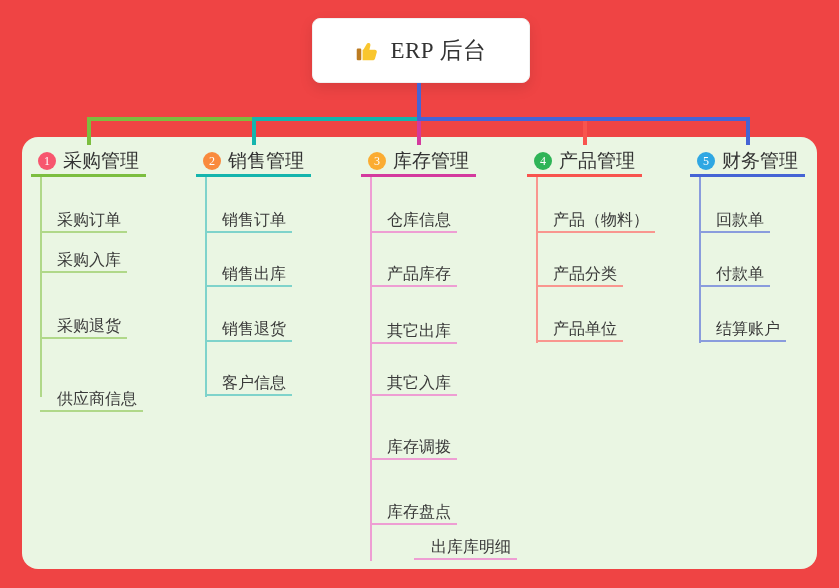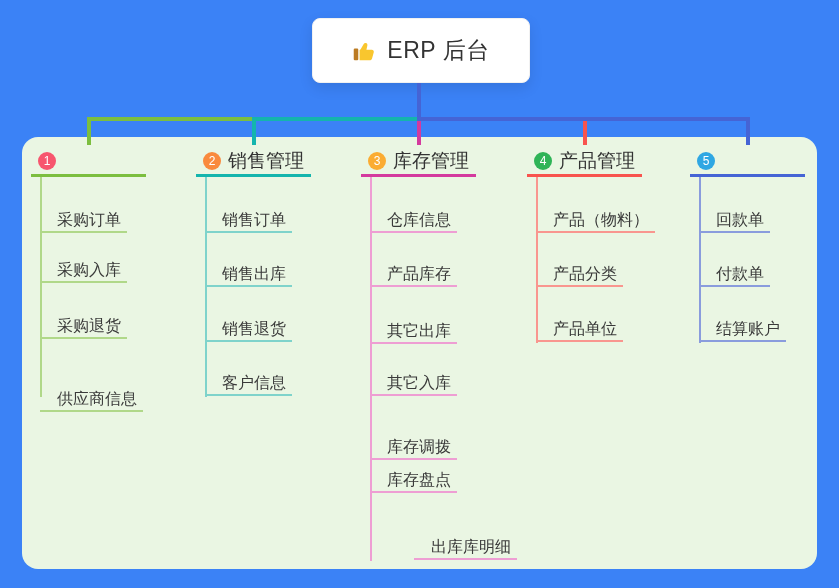--- a/index.html
+++ b/index.html
@@ -1,18 +1,18 @@
 <!DOCTYPE html>
 <html><head>
 <meta charset="utf-8">
 <style>
   html,body{margin:0;padding:0;background:#fff;}
   .stage{
-    position:relative;width:839px;height:588px;background:#3b82f6;overflow:hidden;
-    font-family:Liberation Sans, sans-serif;color:#333;
+    position:relative;width:839px;height:588px;background:#ef4444;overflow:hidden;
+    font-family:Liberation Serif, serif;color:#333;
   }
   
   .root-card{
     position:absolute;left:312px;top:18px;width:218px;height:65px;
     background:#fff;border:1px solid #f1f1f1;border-radius:8px;
     box-shadow:0 5px 14px rgba(0,0,0,.10);
     display:flex;align-items:center;justify-content:center;gap:9px;
     box-sizing:border-box;
   }
   .root-card .root-label{font-size:23px;font-weight:500;color:#333;letter-spacing:.5px;}
@@ -70,25 +70,26 @@
         <path d="M7 20.6h9.3c1.1 0 2-.7 2.2-1.7l1.6-5.8c.3-1.2-.6-2.3-1.8-2.3h-5l.9-3.9c.2-1-.4-2-1.4-2.2-.8-.2-1.6.2-2 .9L8 10.3 7 11v9.6z" fill="#f9c62e"></path>
       </svg>
     </span>
     <span class="root-label">ERP 后台</span>
   </div>
 
   <div id="branches">
       <div class="branch" style="left: 31px;">
     <div class="branch-header">
       <span class="badge" style="background: rgb(247, 86, 110);">1</span>
+      <span class="branch-title">采购管理</span>
     </div>
     <div class="branch-underline" style="background: rgb(124, 190, 63);"></div>
     <div class="branch-spine" style="background: rgb(176, 216, 137); height: 220px;"></div>
   <div class="child" style="top: 59.5px; border-bottom-color: rgb(176, 216, 137);">采购订单</div>
-        <div class="child" style="top: 110px; border-bottom-color: rgb(176, 216, 137);">采购入库</div>
+        <div class="child" style="top: 100px; border-bottom-color: rgb(176, 216, 137);">采购入库</div>
         <div class="child" style="top: 166px; border-bottom-color: rgb(176, 216, 137);">采购退货</div>
         <div class="child" style="top: 223px; border-bottom-color: rgb(176, 216, 137); margin-top: 16px;">供应商信息</div>
       </div>
       <div class="branch" style="left: 196px;">
     <div class="branch-header">
       <span class="badge" style="background: rgb(249, 138, 61);">2</span>
       <span class="branch-title">销售管理</span>
     </div>
     <div class="branch-underline" style="background: rgb(20, 181, 173);"></div>
     <div class="branch-spine" style="background: rgb(127, 211, 203); height: 220px;"></div>
@@ -102,37 +103,38 @@
       <span class="badge" style="background: rgb(251, 172, 50);">3</span>
       <span class="branch-title">库存管理</span>
     </div>
     <div class="branch-underline" style="background: rgb(212, 58, 158);"></div>
     <div class="branch-spine" style="background: rgb(238, 158, 211); height: 383.5px;"></div>
   <div class="child" style="top: 59.5px; border-bottom-color: rgb(238, 158, 211);">仓库信息</div>
         <div class="child" style="top: 114px; border-bottom-color: rgb(238, 158, 211);">产品库存</div>
         <div class="child" style="top: 171px; border-bottom-color: rgb(238, 158, 211);">其它出库</div>
         <div class="child" style="top: 223px; border-bottom-color: rgb(238, 158, 211);">其它入库</div>
         <div class="child" style="top: 287px; border-bottom-color: rgb(238, 158, 211);">库存调拨</div>
-        <div class="child" style="top: 320px; border-bottom-color: rgb(238, 158, 211);">库存盘点</div>
+        <div class="child" style="top: 352px; border-bottom-color: rgb(238, 158, 211);">库存盘点</div>
         <div class="child" style="top: 386.5px; border-bottom-color: rgb(238, 158, 211); margin-left: 44px;">出库库明细</div>
       </div>
       <div class="branch" style="left: 527px;">
     <div class="branch-header">
       <span class="badge" style="background: rgb(47, 180, 87);">4</span>
       <span class="branch-title">产品管理</span>
     </div>
     <div class="branch-underline" style="background: rgb(248, 84, 78);"></div>
     <div class="branch-spine" style="background: rgb(249, 150, 143); height: 165.5px;"></div>
   <div class="child" style="top: 59.5px; border-bottom-color: rgb(249, 150, 143);">产品（物料）</div>
         <div class="child" style="top: 114px; border-bottom-color: rgb(249, 150, 143);">产品分类</div>
         <div class="child" style="top: 168.5px; border-bottom-color: rgb(249, 150, 143);">产品单位</div>
       </div>
       <div class="branch" style="left: 690px;">
     <div class="branch-header">
       <span class="badge" style="background: rgb(47, 167, 227);">5</span>
+      <span class="branch-title">财务管理</span>
     </div>
     <div class="branch-underline" style="background: rgb(69, 100, 213);"></div>
     <div class="branch-spine" style="background: rgb(138, 156, 221); height: 165.5px;"></div>
   <div class="child" style="top: 59.5px; border-bottom-color: rgb(138, 156, 221);">回款单</div>
         <div class="child" style="top: 114px; border-bottom-color: rgb(138, 156, 221);">付款单</div>
         <div class="child" style="top: 168.5px; border-bottom-color: rgb(138, 156, 221); text-align: center;">结算账户</div>
       </div>
     </div>
 </div>
 

